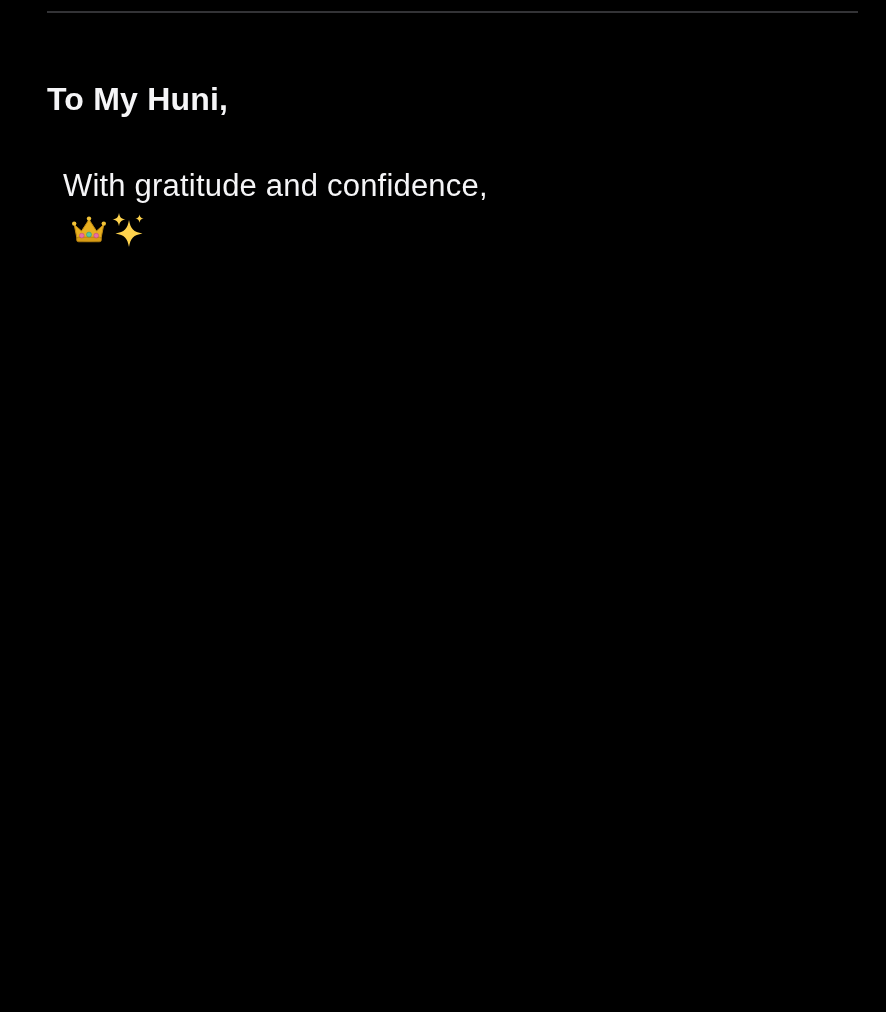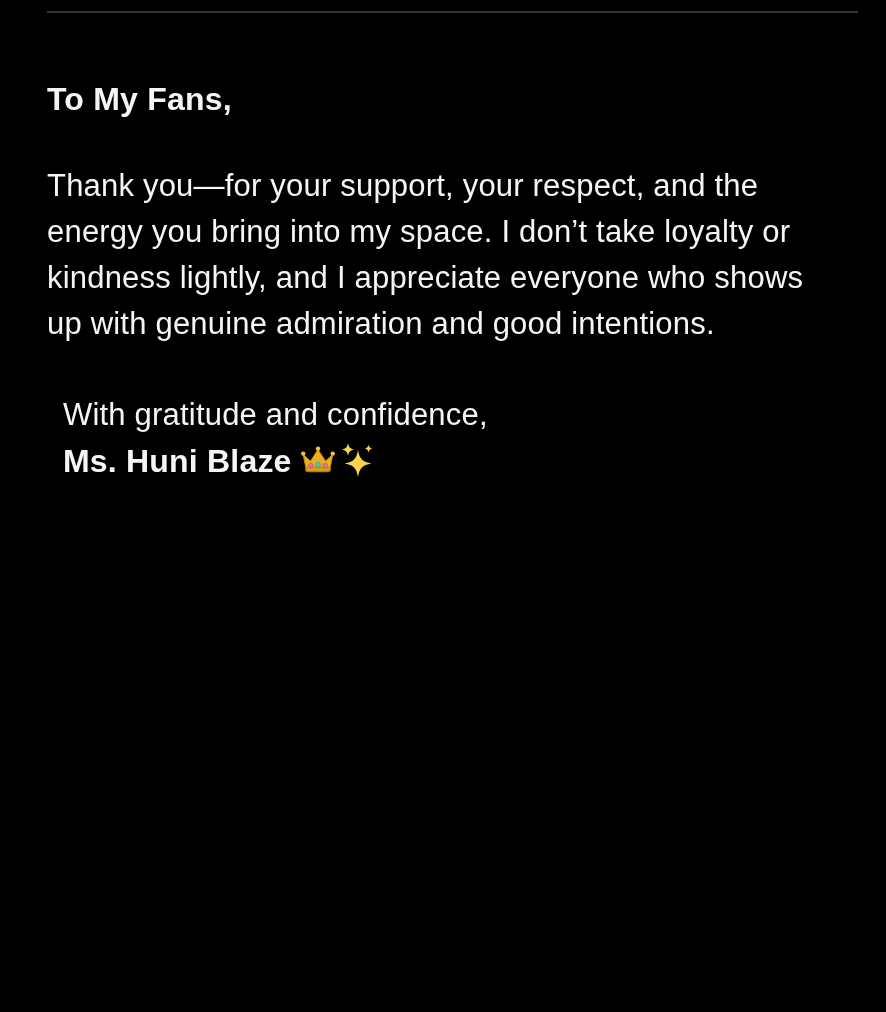--- a/index.html
+++ b/index.html
@@ -69,31 +69,27 @@
   .emoji + .emoji { margin-left: 2px; }
   .sig-line .emoji:first-of-type { margin-left: 8px; }
 </style>
 </head>
 <body>
 
 <div class="page">
   <div class="divider"></div>
 
   <div class="content">
-    <h1 class="heading">To My Fans,</h1>
+    <h1 class="heading">To My Huni,</h1>
 
-    <p class="para">Thank you—for your support, your respect, and the
-energy you bring into my space. I don’t take loyalty or
-kindness lightly, and I appreciate everyone who shows
-up with genuine admiration and good intentions.</p>
 
     <p class="signoff">
       <span>With gratitude and confidence,</span><br>
       <span class="sig-line">
-        <strong class="signature-name">Ms. Huni Blaze</strong><span class="emoji" aria-label="👑"><svg viewBox="0 0 36 32" xmlns="http://www.w3.org/2000/svg">
+        <span class="emoji" aria-label="👑"><svg viewBox="0 0 36 32" xmlns="http://www.w3.org/2000/svg">
             <path d="M3.2 10.5 L10.5 17 L18 5.5 L25.5 17 L32.8 10.5 L29.8 25.5 Q18 28.6 6.2 25.5 Z" fill="#E8B020" stroke="#C08A12" stroke-width="1"></path>
             <rect x="5.6" y="23.2" width="24.8" height="4.6" rx="2" fill="#D89C16" stroke="#B27F0E" stroke-width="0.8"></rect>
             <circle cx="3.2" cy="9.6" r="2.2" fill="#F2C337"></circle>
             <circle cx="18" cy="4.6" r="2.2" fill="#F2C337"></circle>
             <circle cx="32.8" cy="9.6" r="2.2" fill="#F2C337"></circle>
             <circle cx="10.8" cy="21.6" r="2.4" fill="#E66FA8" stroke="#C2467F" stroke-width="0.6"></circle>
             <circle cx="18" cy="20.6" r="2.5" fill="#58C9A0" stroke="#2F9A74" stroke-width="0.6"></circle>
             <circle cx="25.2" cy="21.6" r="2.4" fill="#E66FA8" stroke="#C2467F" stroke-width="0.6"></circle>
           </svg></span><span class="emoji" aria-label="✨"><svg viewBox="0 0 36 36" xmlns="http://www.w3.org/2000/svg">
             <path d="M20 8 C21.6 17 24.5 19.9 33.5 21.5 C24.5 23.1 21.6 26 20 35 C18.4 26 15.5 23.1 6.5 21.5 C15.5 19.9 18.4 17 20 8 Z" fill="#FFD34D"></path>

